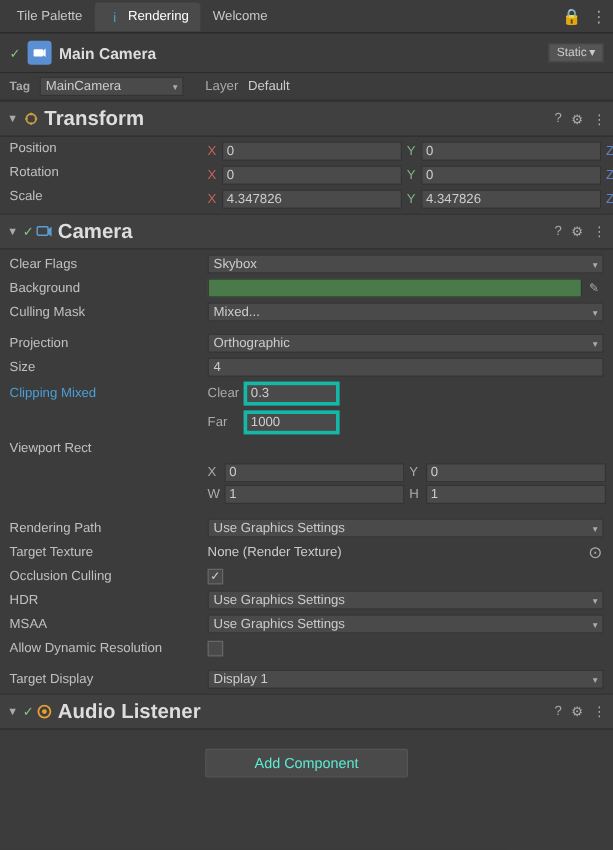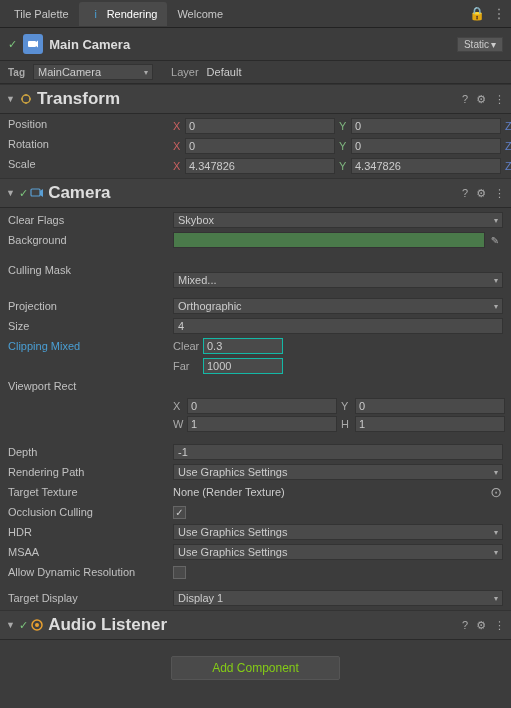--- a/index.html
+++ b/index.html
@@ -310,21 +310,21 @@
       flex-shrink: 0;
     }
     .clip-label.link { color: #4a9fd4; }
     .clip-sub {
       color: #aaa;
       font-size: 11px;
       width: 30px;
     }
     .clip-input {
       background: #4a4a4a;
-      border: 1px solid #14b8a6;
+      border: 3px solid #14b8a6;
       color: #ccc;
       padding: 1px 3px;
       font-size: 11px;
       width: 80px;
     }
 
     
     .texture-row {
       display: flex;
       align-items: center;
@@ -364,21 +364,21 @@
 
     
     .add-component-section {
       padding: 16px 8px;
       display: flex;
       justify-content: center;
     }
     .add-component-btn {
       background: #4a4a4a;
       border: 1px solid #555;
-      color: #84cc16;
+      color: #5eead4;
       padding: 4px 40px;
       font-size: 12px;
       cursor: pointer;
       border-radius: 2px;
     }
 
     
     .separator { height: 6px; }
 
     .section-header-icons {
@@ -540,21 +540,21 @@
   <div class="prop-row">
     <span class="prop-label">Background</span>
     <div class="color-swatch">
       <div class="swatch-rect" style="background:#4a7a4a;"></div>
       <div class="swatch-edit">✎</div>
     </div>
   </div>
 
   <div class="prop-row">
     <span class="prop-label">Culling Mask</span>
-    <div class="dropdown dropdown-full" style="flex:1;margin-top:20px;">
+    <div class="dropdown dropdown-full" style="flex:1;">
       <span>Mixed...</span>
       <span class="arrow-d">▾</span>
     </div>
   </div>
 
   <div class="separator"></div>
 
   <div class="prop-row">
     <span class="prop-label">Projection</span>
     <div class="dropdown dropdown-full" style="flex:1;">
@@ -600,24 +600,20 @@
       </div>
       <div class="viewport-field">
         <span class="viewport-letter">H</span>
         <input class="viewport-input" value="1" style="">
       </div>
     </div>
   </div>
 
   <div class="separator"></div>
 
-  <div class="prop-row">
-    <span class="prop-label">Depth</span>
-    <input class="prop-input" value="-1" style="flex: 1 1 0%;">
-  </div>
 
   <div class="prop-row">
     <span class="prop-label">Rendering Path</span>
     <div class="dropdown dropdown-full" style="flex:1;">
       <span>Use Graphics Settings</span>
       <span class="arrow-d">▾</span>
     </div>
   </div>
 
   <div class="texture-row">

